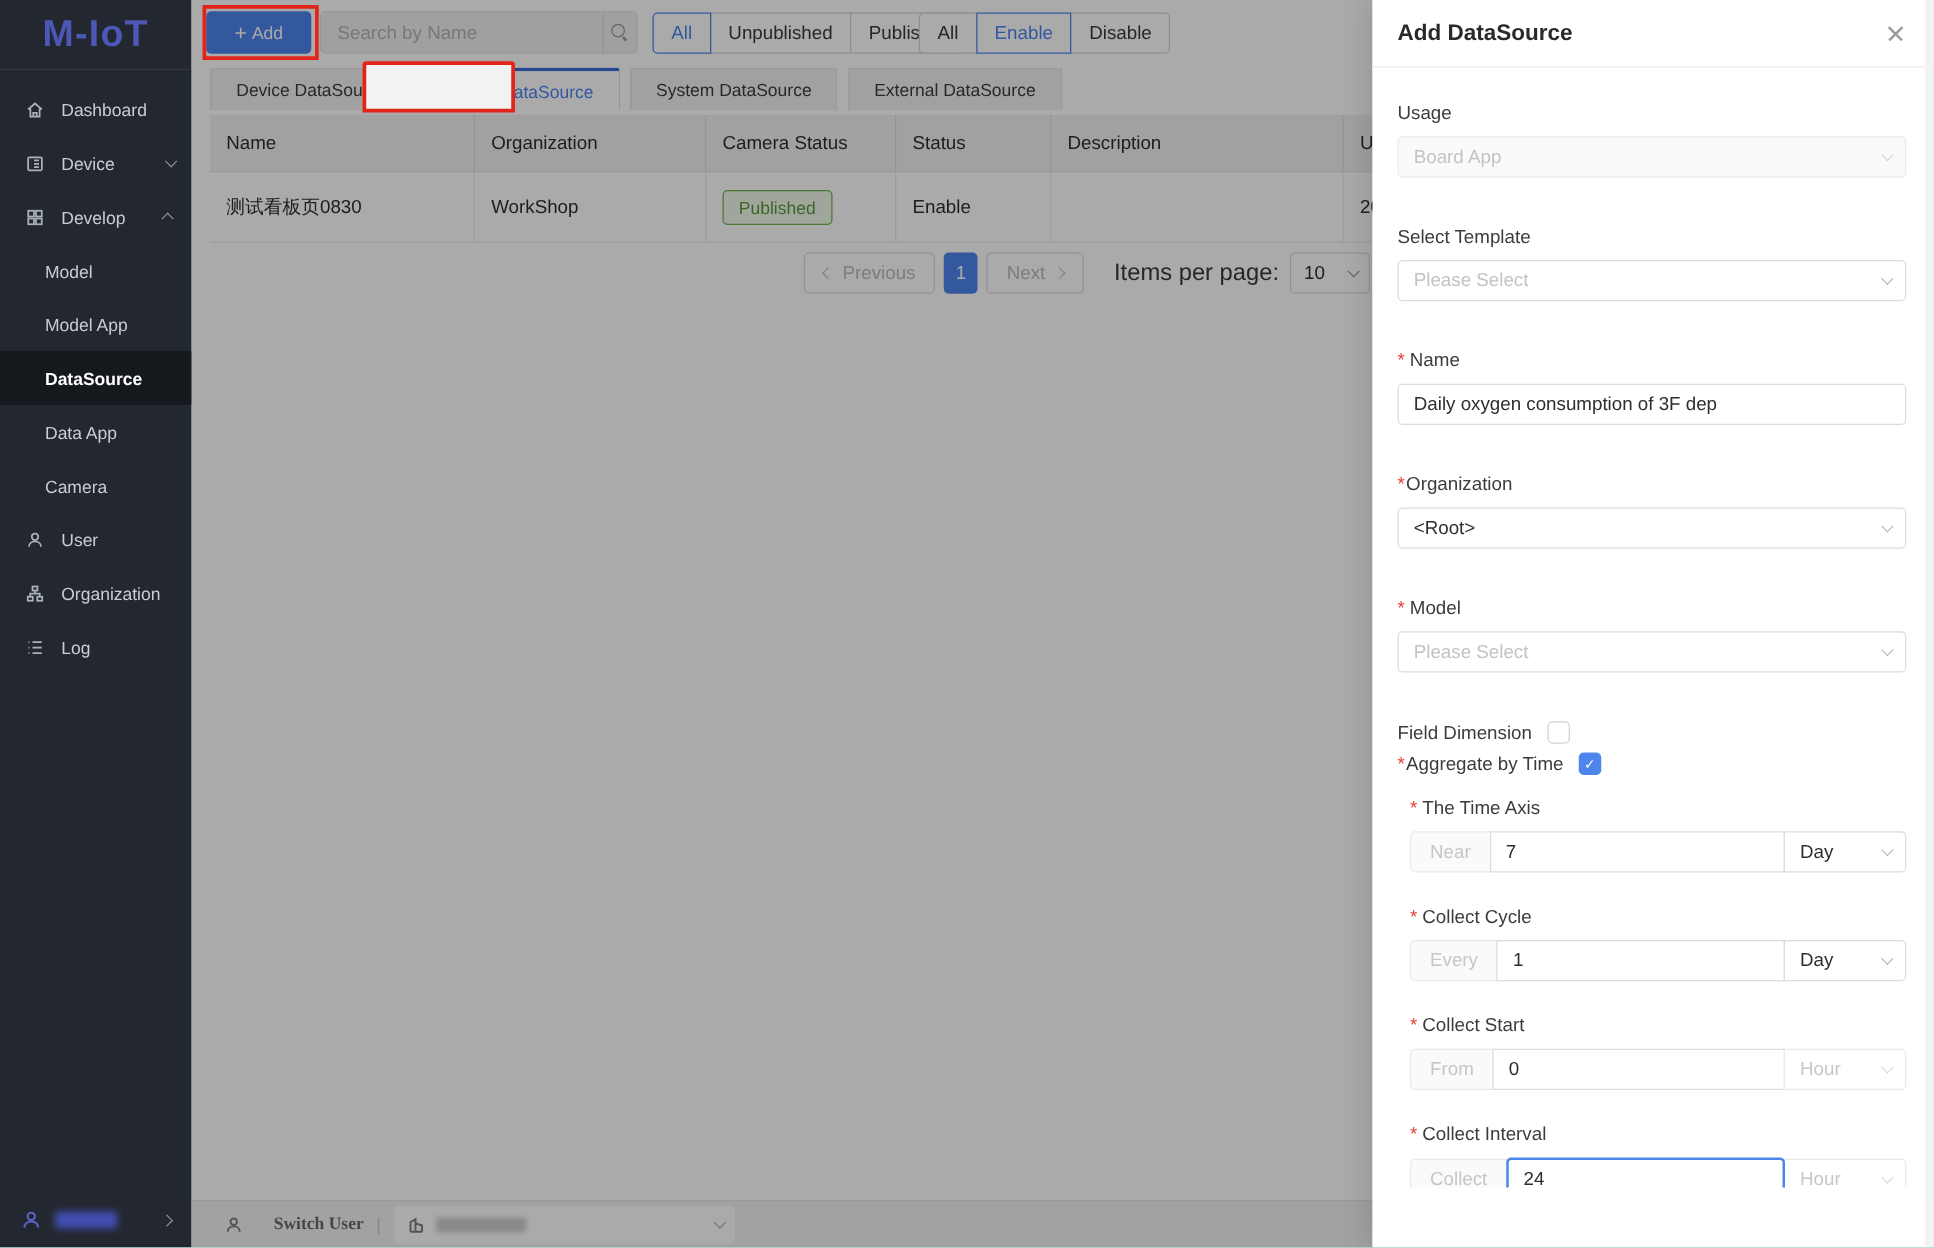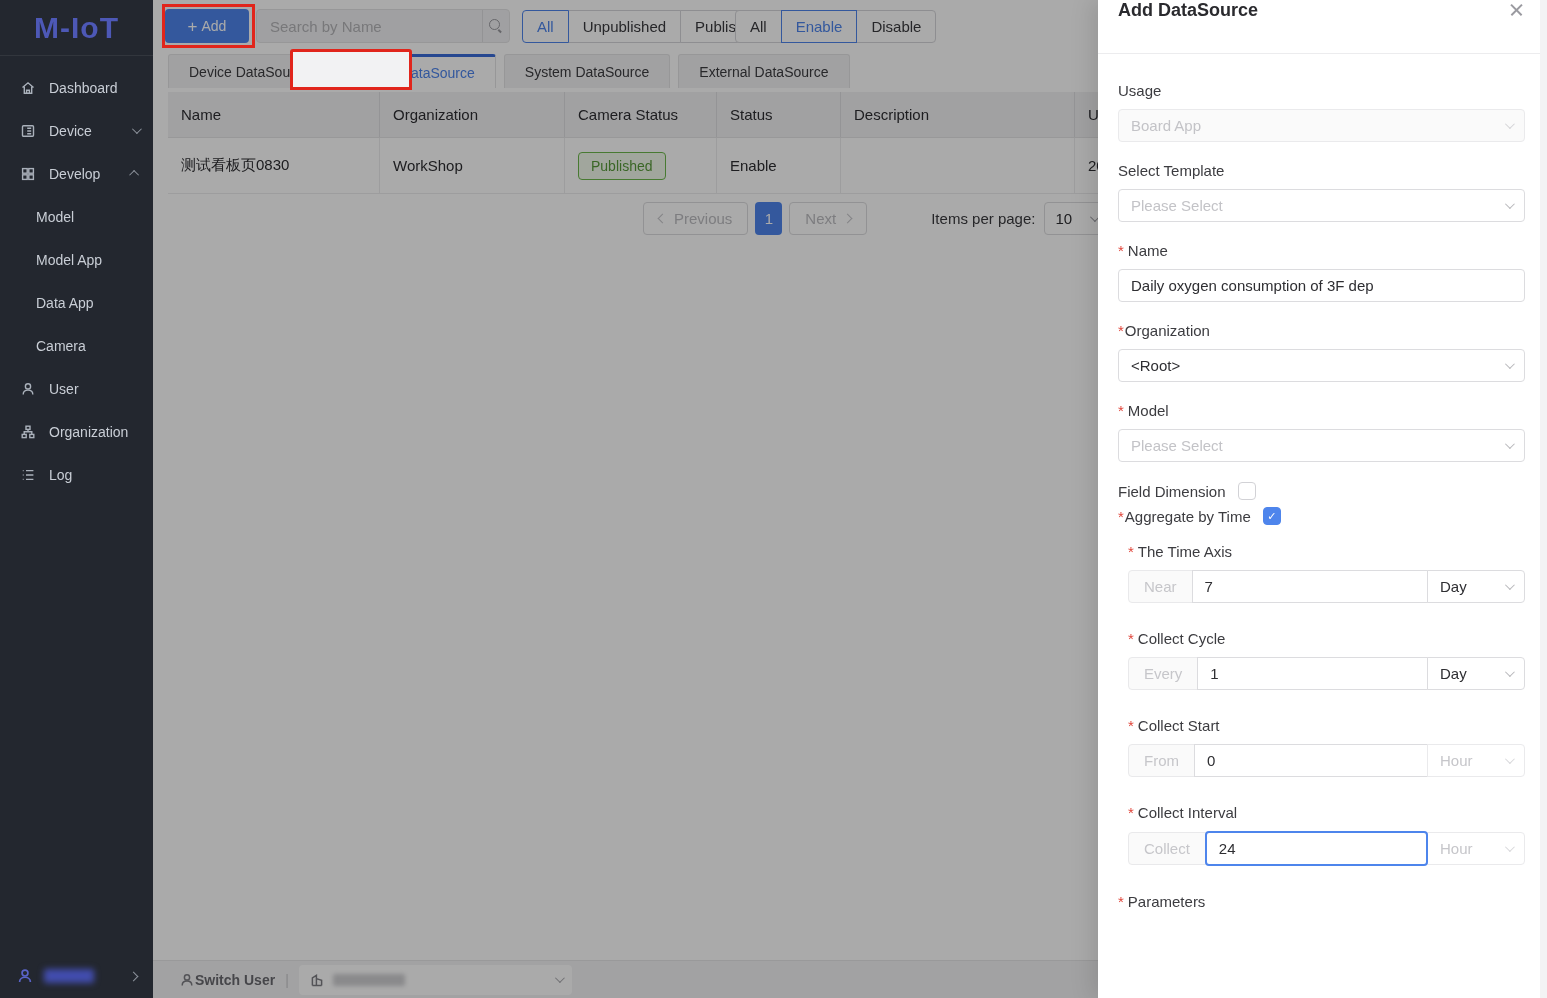--- a/index.html
+++ b/index.html
@@ -81,59 +81,59 @@
   .badge-published { display:inline-block; padding:5px 12px; border:1px solid #6db84c;
                      color:#589a3a; background:#f2faec; border-radius:4px; font-size:14px; }
 
   .pagination { position:absolute; left:490px; top:202px; display:flex; align-items:center; }
   .pg-btn { height:33px; display:flex; align-items:center; gap:8px; padding:0 15px;
             border:1px solid #dbdbde; border-radius:4px; background:#fff; color:#bcbcc0;
             font-size:15px; cursor:pointer; }
   .pg-btn .chev { border-color:#c6c6ca; }
   .pg-page { width:27px; height:33px; margin:0 7px; background:#4e85ec; color:#fff; border-radius:4px;
              display:flex; align-items:center; justify-content:center; font-size:15px; cursor:pointer; }
-  .pg-items-label { margin-left:64px; font-size:15px; color:#3a3a3e; }
+  .pg-items-label { margin-left:24px; font-size:19px; color:#3a3a3e; }
   .pg-size { margin-left:9px; width:64px; height:33px; border:1px solid #dbdbde; border-radius:4px;
              display:flex; align-items:center; padding:0 10px; font-size:15px; color:#2e2e32;
              cursor:pointer; }
   .pg-size .chev { margin-left:auto; border-color:#9a9aa0; }
 
   .bottombar { position:absolute; left:0; bottom:0; width:100%; height:38px; background:#f4f4f5;
                border-top:1px solid #e6e6e8; display:flex; align-items:center; }
   .bottombar svg { width:16px; height:16px; stroke:#7d7d83; fill:none; stroke-width:1.5; }
   .bb-user-icon { margin-left:26px; }
-  .bb-switch { margin-left:0; font-size:14px; font-weight:bold; color:#6a6a70; cursor:pointer; }
+  .bb-switch { margin-left:24px; font-size:14px; font-weight:bold; color:#6a6a70; cursor:pointer;font-family:Liberation Serif, serif; }
   .bb-div { margin:0 10px; color:#c9c9cd; font-size:14px; }
   .bb-org-select { width:273px; height:30px; background:#fff; border-radius:4px; display:flex;
                    align-items:center; padding:0 10px; gap:8px; cursor:pointer; }
   .blur-blob-org { width:72px; height:12px; background:#cfcfd2; filter:blur(2px); border-radius:2px; }
   .bb-org-select .chev { margin-left:auto; border-color:#a9a9ae; }
 
   
   .mask { position:absolute; left:153px; top:0; width:945px; height:998px;
           background:rgba(0,0,0,0.335); z-index:40; }
   .annot { position:absolute; border:3px solid #e1251b; z-index:50; pointer-events:none; }
   .annot.add { left:162px; top:4px; width:93px; height:44px; }
   .annot.tab { left:290px; top:49px; width:122px; height:41px; }
 
   
   .drawer { position:absolute; left:1098px; top:0; width:449px; height:998px; background:#fff;
             z-index:60; box-shadow:-8px 0 20px rgba(0,0,0,0.10); }
-  .drawer-head { height:54px; display:flex; align-items:flex-start; padding:0 20px;
+  .drawer-head { height:54px; display:flex; align-items:center; padding:0 20px;
                  border-bottom:1px solid #ececee; }
   .drawer-title { font-size:18px; color:#2a2a2e; font-weight:bold; }
   .drawer-close { margin-left:auto; width:20px; height:20px; position:relative; cursor:pointer; }
   .drawer-close::before, .drawer-close::after { content:""; position:absolute; left:2px; top:9px;
                  width:15px; height:1.5px; background:#9a9aa0; }
   .drawer-close::before { transform:rotate(45deg); }
   .drawer-close::after { transform:rotate(-45deg); }
   .drawer-body { height:896px; overflow:hidden; padding:28px 22px 0 20px; }
   .drawer-scroll { position:absolute; right:0; top:0; width:7px; height:998px; background:#f3f3f4; }
 
-  .fld { margin-bottom:20px; }
+  .fld { margin-bottom:39px; }
   .flabel { font-size:15px; color:#3c3c40; margin-bottom:10px; display:flex; align-items:center; }
   .req { color:#e0453a; margin-right:4px; }
   .req.tight { margin-right:1px; }
   .ctl { height:33px; border:1px solid #dcdcdf; border-radius:4px; display:flex; align-items:center;
          padding:0 12px; font-size:15px; color:#2e2e32; background:#fff; cursor:pointer; }
   .ctl .chev { margin-left:auto; border-color:#b8b8bc; }
   .ctl.disabled { background:#fafafa; color:#c3c3c7; border-color:#eaeaec; cursor:default; }
   .ctl.disabled .chev { border-color:#d4d4d7; }
   .ctl.placeholder { color:#c3c3c7; }
   .text-input { width:100%; height:33px; border:1px solid #dcdcdf; border-radius:4px; padding:0 12px;
@@ -197,20 +197,21 @@
             <rect x="2.6" y="2.6" width="4.6" height="4.6"></rect>
             <rect x="8.8" y="2.6" width="4.6" height="4.6"></rect>
             <rect x="2.6" y="8.8" width="4.6" height="4.6"></rect>
             <rect x="8.8" y="8.8" width="4.6" height="4.6"></rect>
           </svg>
         <span class="nav-label">Develop</span>
         <span class="chev up"></span>
       </div>
       <div class="nav-sub">Model</div>
       <div class="nav-sub">Model App</div>
+      <div class="nav-sub active">DataSource</div>
       <div class="nav-sub">Data App</div>
       <div class="nav-sub">Camera</div>
       <div class="nav-item">
         <svg viewBox="0 0 16 16">
             <circle cx="8" cy="5.4" r="2.6"></circle>
             <path d="M3.2 13.4c0-2.7 2.1-4.3 4.8-4.3s4.8 1.6 4.8 4.3"></path>
           </svg>
         <span class="nav-label">User</span>
       </div>
       <div class="nav-item">

